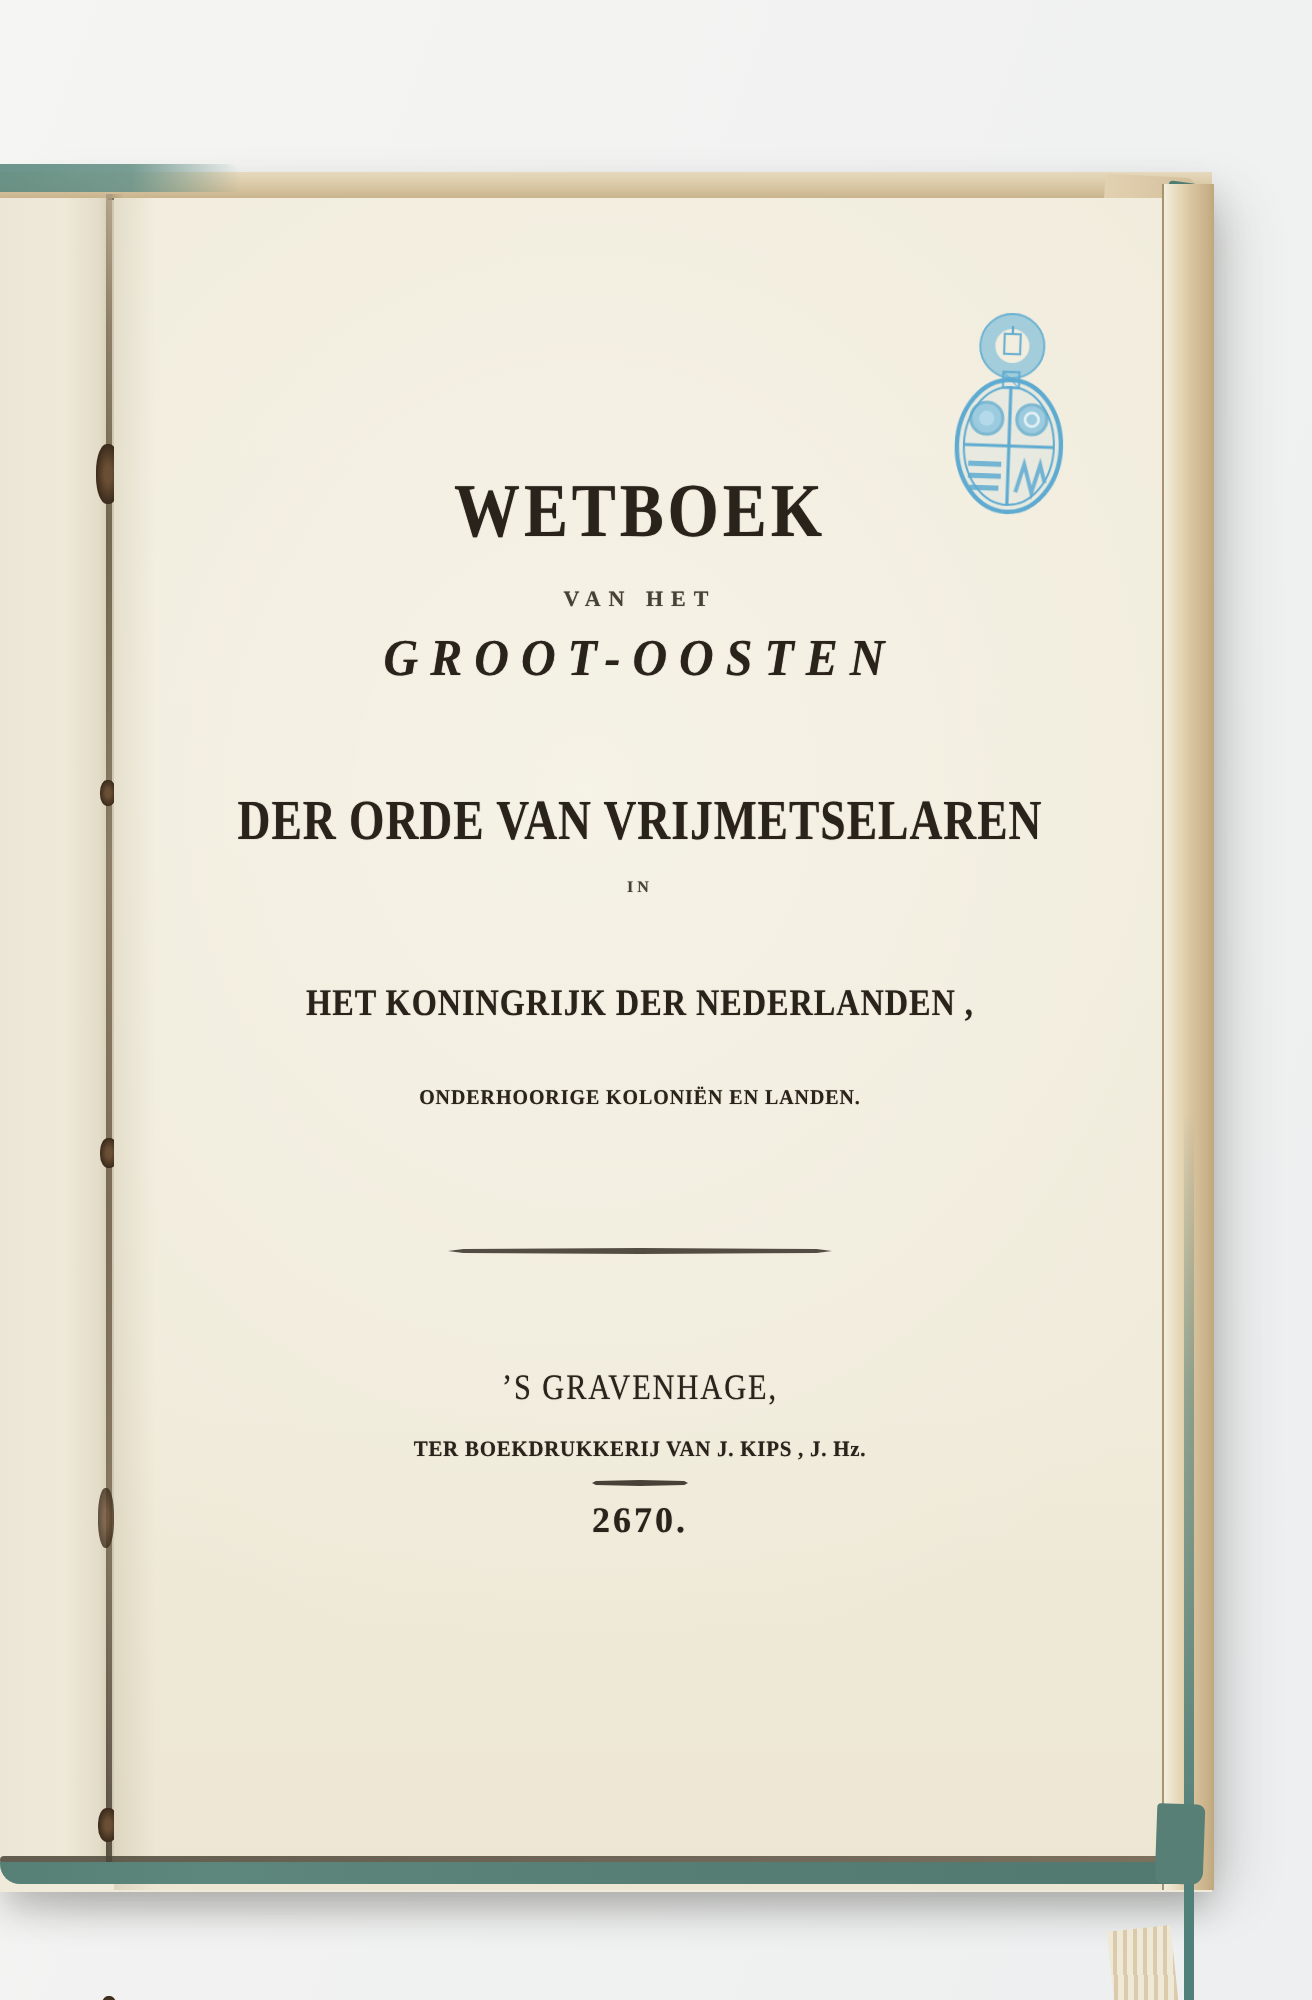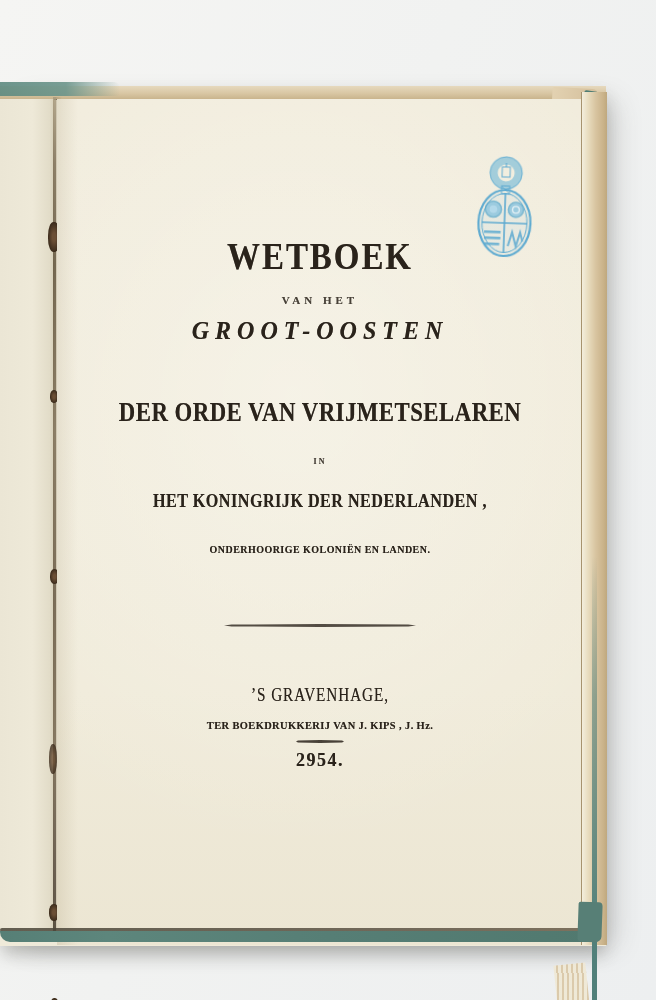--- a/index.html
+++ b/index.html
@@ -105,21 +105,21 @@
   .print-area{
     position:absolute;left:60px;top:0;width:520px;height:1000px;
     color:#2a231b;text-align:center;pointer-events:none;
   }
   .line{position:absolute;left:0;right:0;line-height:1;white-space:nowrap;
         text-shadow:0 0 .5px rgba(42,35,27,.55);}
   .t-main   {top:238px;font-size:34px;font-weight:700;letter-spacing:2px;transform:scale(.97,1.12);transform-origin:center top;}
   .t-vanhet {top:295px;font-size:11px;font-weight:700;letter-spacing:4px;opacity:.85;}
   .t-groot  {top:317px;font-size:24px;font-weight:700;font-style:italic;letter-spacing:6px;transform:scale(1,1.08);transform-origin:center top;}
   .t-orde   {top:397px;font-size:24px;font-weight:700;letter-spacing:.5px;transform:scale(.95,1.18);transform-origin:center top;}
-  .t-in     {top:458px;font-size:8px;font-weight:700;letter-spacing:2px;opacity:.85;}
+  .t-in     {top:440px;font-size:8px;font-weight:700;letter-spacing:2px;opacity:.85;}
   .t-kingdom{top:492px;font-size:17px;font-weight:700;letter-spacing:.5px;transform:scale(.95,1.1);transform-origin:center top;}
   .t-colony {top:545px;font-size:10.5px;font-weight:700;letter-spacing:.5px;transform:scaleX(.95);transform-origin:center top;}
   .t-city   {top:686px;font-size:16px;font-weight:400;letter-spacing:1px;transform:scale(.95,1.12);transform-origin:center top;}
   .t-printer{top:720px;font-size:11px;font-weight:700;letter-spacing:.4px;transform:scaleX(.95);transform-origin:center top;}
   .t-year   {top:751px;font-size:18px;font-weight:700;letter-spacing:1.5px;}
 
   .swell{position:absolute;height:3px;background:#2a231b;
          clip-path:polygon(0 50%,4% 18%,50% 0,96% 18%,100% 50%,96% 82%,50% 100%,4% 82%);}
   .rule-main{top:624px;left:calc(50% - 96px);width:192px;opacity:.8;}
   .rule-small{top:740px;left:calc(50% - 24px);width:48px;height:3px;opacity:.85;}
@@ -166,21 +166,21 @@
     <div class="line t-vanhet">VAN HET</div>
     <div class="line t-groot">GROOT-OOSTEN</div>
     <div class="line t-orde">DER ORDE VAN VRIJMETSELAREN</div>
     <div class="line t-in">IN</div>
     <div class="line t-kingdom">HET KONINGRIJK DER NEDERLANDEN ,</div>
     <div class="line t-colony">ONDERHOORIGE KOLONIËN EN LANDEN.</div>
     <div class="swell rule-main"></div>
     <div class="line t-city">’S GRAVENHAGE,</div>
     <div class="line t-printer">TER BOEKDRUKKERIJ VAN J. KIPS , J. Hz.</div>
     <div class="swell rule-small"></div>
-    <div class="line t-year">2954.</div>
+    <div class="line t-year">2670.</div>
   </div>
 
   <svg class="stamp" viewBox="0 0 58 102">
     <g stroke="#459fce" fill="none" stroke-width="1.6">
 
       <circle cx="29" cy="17" r="12.5" stroke="#57aed6" stroke-width="8" opacity=".6"></circle>
       <circle cx="29" cy="17" r="16" stroke-width=".9" opacity=".8"></circle>
       <rect x="25" y="11" width="8" height="10" stroke-width="1.1" opacity=".9"></rect>
       <line x1="29" y1="7" x2="29" y2="11" stroke-width="1.2"></line>
 

